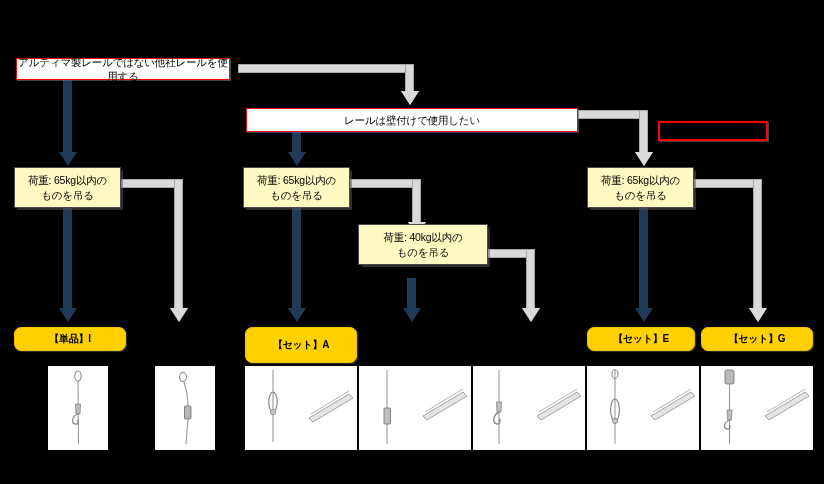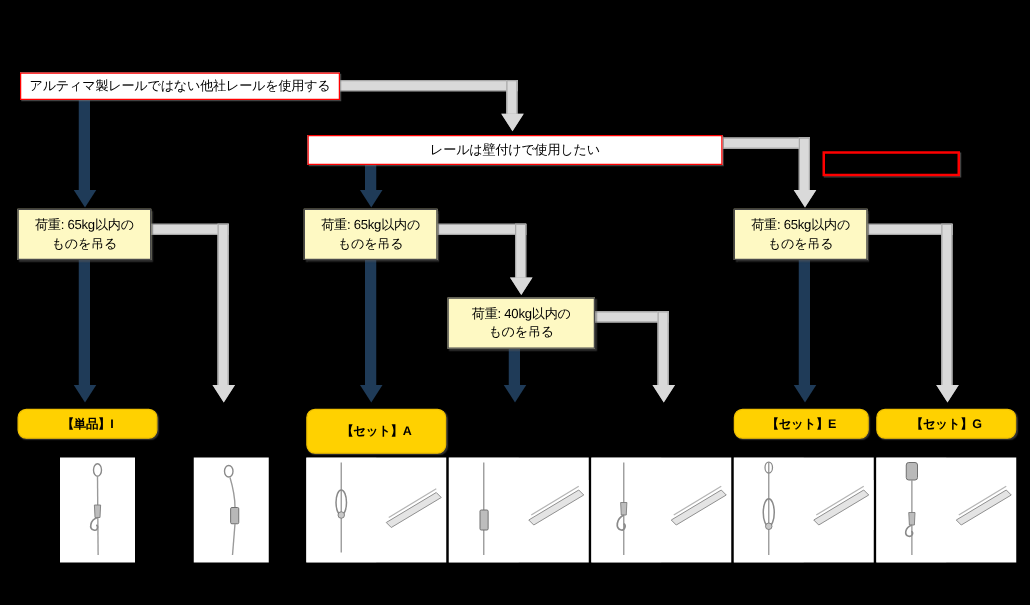--- a/index.html
+++ b/index.html
@@ -162,21 +162,21 @@
     <div class="vline yes-fill" style="left:639px; top:208px; width:9px; height:103px;"></div>
     <div class="arrowhead ah-yes" style="left:634.5px; top:308px;"></div>
   </div>
 
   <div class="conn">
     <div class="hline no-fill" style="left:694px; top:179px; width:68px; height:9px;"></div>
     <div class="vline no-fill" style="left:753px; top:179px; width:9px; height:132px;"></div>
     <div class="arrowhead ah-no" style="left:748.5px; top:308px;"></div>
   </div>
 
-  <div class="qbox" style="left:16px; top:58px; width:256px; height:22px;">
+  <div class="qbox" style="left:16px; top:58px; width:214px; height:22px;">
     <span>アルティマ製レールではない他社レールを使用する</span>
   </div>
 
   <div class="qbox" style="left:246px; top:108px; width:332px; height:24px;">
     <span>レールは壁付けで使用したい</span>
   </div>
 
   <div class="qbox empty" style="left:658px; top:121px; width:110px; height:20px;">
     <span></span>
   </div>
@@ -188,21 +188,21 @@
     </div>
   </div>
 
   <div class="dbox" style="left:243px; top:167px; width:107px; height:41px;">
     <div>
       <div>荷重: 65kg以内の</div>
       <div>ものを吊る</div>
     </div>
   </div>
 
-  <div class="dbox" style="left:358px; top:238px; width:118px; height:41px;">
+  <div class="dbox" style="left:358px; top:224px; width:130px; height:41px;">
     <div>
       <div>荷重: 40kg以内の</div>
       <div>ものを吊る</div>
     </div>
   </div>
 
   <div class="dbox" style="left:587px; top:167px; width:107px; height:41px;">
     <div>
       <div>荷重: 65kg以内の</div>
       <div>ものを吊る</div>

